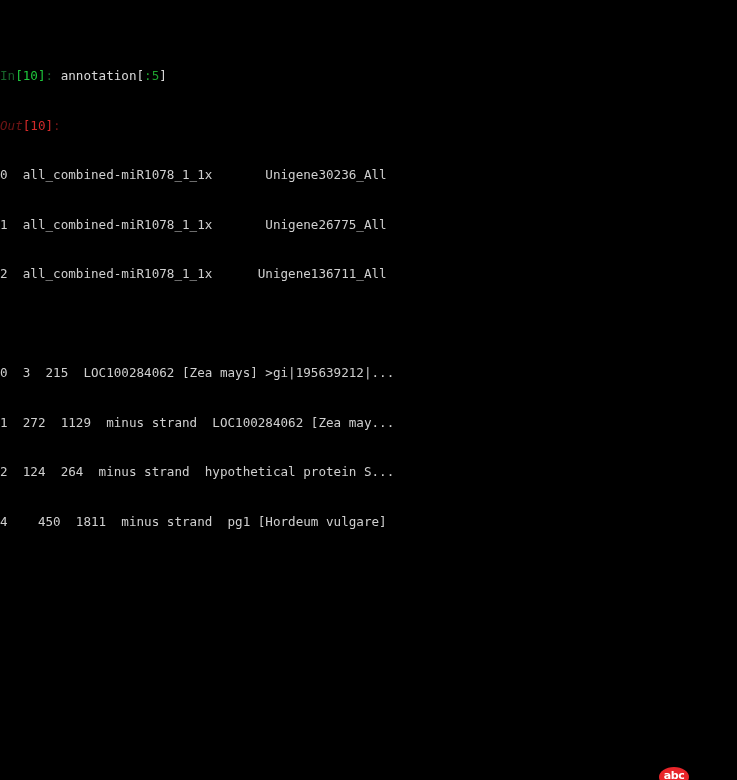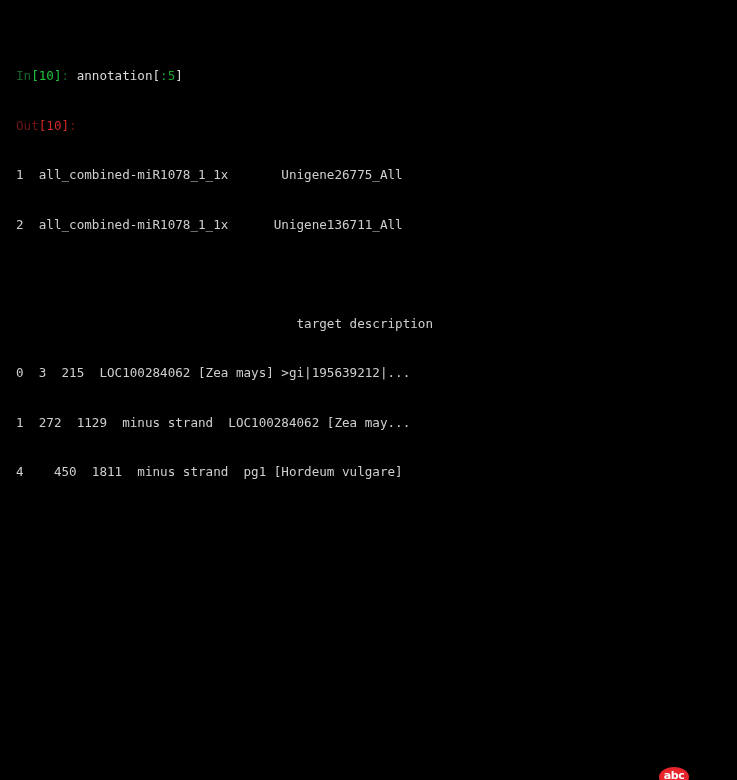--- a/index.html
+++ b/index.html
@@ -22,27 +22,26 @@
     -webkit-font-smoothing: none;
   }
   .screen {
     padding: 2px 0 0 0;
     white-space: pre;
   }
   .line {
     height: 16.5px;
     white-space: pre;
     display: block;
-    padding-left: 16px;
   }
   
   .in-kw      { color: #17632a; }   
   .in-num     { color: #1ec83c; }   
   .in-colon   { color: #17632a; }
-  .out-kw     { color: #6e1414; }   
+  .out-kw     { color: #6e1414; font-style: italic; }   
   .out-num    { color: #d42a2a; }   
   .out-colon  { color: #6e1414; }
   .code       { color: #d9d9d9; }   
   .num-lit    { color: #1ea02e; }
   .dfdata     { color: #cfcfcf; }
 
   
   #watermark {
     position: absolute;
     right: 48px;
@@ -63,26 +62,27 @@
 </style>
 </head>
 <body>
 
 <div id="terminal">
   <div class="screen">
 
     
     <span class="line"><span class="in-kw">In</span><span class="in-num">[10]</span><span class="in-colon">: </span><span class="code">annotation[</span><span class="num-lit">:5</span><span class="code">]</span></span>
     <span class="line"><span class="out-kw">Out</span><span class="out-num">[10]</span><span class="out-colon">:</span></span>
+    <span class="line dfdata">0  all_combined-miR1078_1_1x       Unigene30236_All</span>
     <span class="line dfdata">1  all_combined-miR1078_1_1x       Unigene26775_All</span>
     <span class="line dfdata">2  all_combined-miR1078_1_1x      Unigene136711_All</span>
     <span class="line dfdata"></span>
-    <span class="line dfdata">                                     target description</span>
     <span class="line dfdata">0  3  215  LOC100284062 [Zea mays] &gt;gi|195639212|...</span>
     <span class="line dfdata">1  272  1129  minus strand  LOC100284062 [Zea may...</span>
+    <span class="line dfdata">2  124  264  minus strand  hypothetical protein S...</span>
     <span class="line dfdata">4    450  1811  minus strand  pg1 [Hordeum vulgare]</span>
     
 
     
     
     
     
     
     
     

